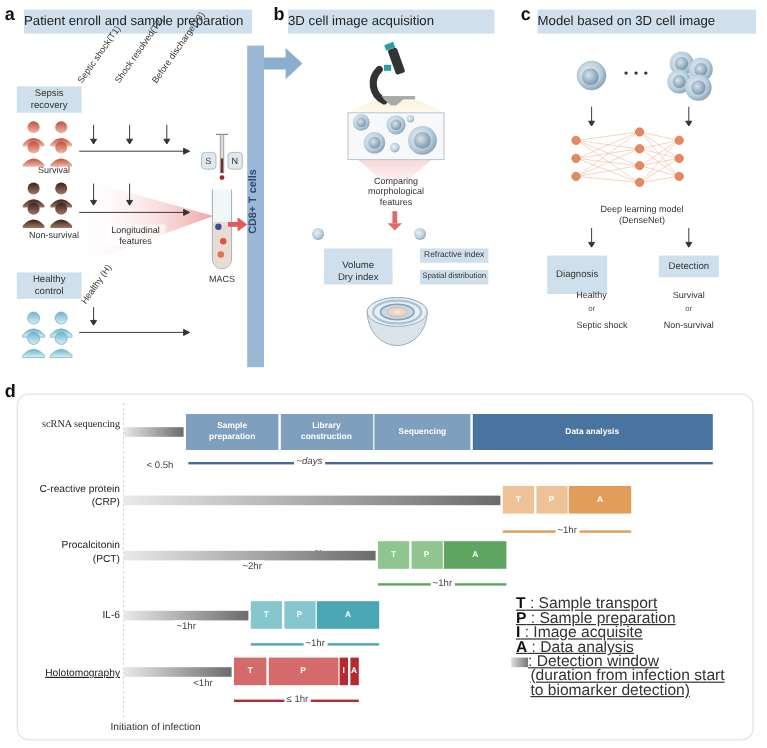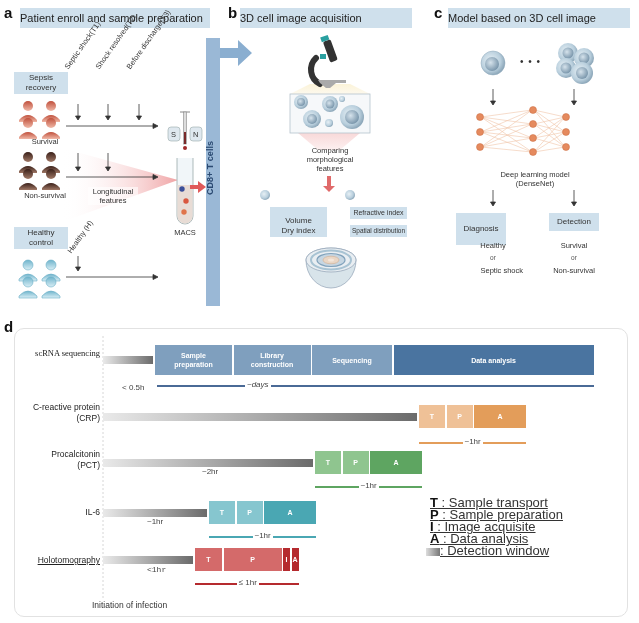--- a/index.html
+++ b/index.html
@@ -341,31 +341,33 @@
     <div class="rowlbl" style="left: 0px; top: 507px; white-space: pre-line;">IL-6</div>
     <div class="abs" style="left: 103px; top: 508.5px; width: 104px; height: 8px; background: linear-gradient(90deg, rgb(233, 233, 233), rgb(107, 107, 107));"></div>
     <div class="dur" style="left: 145px; top: 517px;">~1hr</div>
     <div class="seg" style="left: 209px; top: 501px; width: 26px; height: 23px; background: rgb(134, 198, 207); white-space: pre-line;">T</div>
     <div class="seg" style="left: 236.5px; top: 501px; width: 26px; height: 23px; background: rgb(134, 198, 207); white-space: pre-line;">P</div>
     <div class="seg" style="left: 264px; top: 501px; width: 52px; height: 23px; background: rgb(74, 167, 179); white-space: pre-line;">A</div>
     <div class="abs" style="left: 209px; top: 536px; width: 107px; height: 1.5px; background: rgb(74, 167, 179);"></div>
     <div class="dur" style="left: 252.5px; top: 531px;">~1hr</div>
     <div class="rowlbl" style="left: 0px; top: 555px; white-space: pre-line; text-decoration: underline;">Holotomography</div>
     <div class="abs" style="left: 103px; top: 555.5px; width: 90px; height: 8px; background: linear-gradient(90deg, rgb(233, 233, 233), rgb(107, 107, 107));"></div>
-    <div class="dur" style="left: 145px; top: 565px; font-family: Liberation Mono, monospace;">&lt;1hr</div>
+    <div class="dur" style="left: 159px; top: 565px;">&lt;1hr</div>
     <div class="seg" style="left: 195px; top: 548px; width: 27px; height: 23px; background: rgb(212, 106, 106); white-space: pre-line;">T</div>
     <div class="seg" style="left: 223.5px; top: 548px; width: 58px; height: 23px; background: rgb(212, 106, 106); white-space: pre-line;">P</div>
     <div class="seg" style="left: 283px; top: 548px; width: 7px; height: 23px; background: rgb(181, 42, 46); white-space: pre-line;">I</div>
     <div class="seg" style="left: 291.5px; top: 548px; width: 7px; height: 23px; background: rgb(181, 42, 46); white-space: pre-line;">A</div>
     <div class="abs" style="left: 195px; top: 583px; width: 103.5px; height: 1.5px; background: rgb(181, 42, 46);"></div>
     <div class="dur" style="left: 236.75px; top: 578px;">≤ 1hr</div>
   </div>
 <div class="abs t8" style="left:62px;top:600px;font-size:8.5px;">Initiation of infection</div>
 
 <div class="abs" style="left:430px;top:497px;">
   <div class="legend-line"><b>T</b><span> : Sample transport</span></div>
   <div class="legend-line"><b>P</b><span> : Sample preparation</span></div>
   <div class="legend-line"><b>I</b><span> : Image acquisite</span></div>
   <div class="legend-line"><b>A</b><span> : Data analysis</span></div>
   <div class="legend-line" style="margin-left:-4px;">
     <span style="display:inline-block;width:14px;height:8px;background:linear-gradient(90deg,#ddd,#777);vertical-align:middle;"></span><span>: Detection window</span>
   </div>
+  <div class="legend-line" style="margin-left:12px;white-space:pre-line;">(duration from infection start
+to biomarker detection)</div>
 </div>
 
 </body></html>

